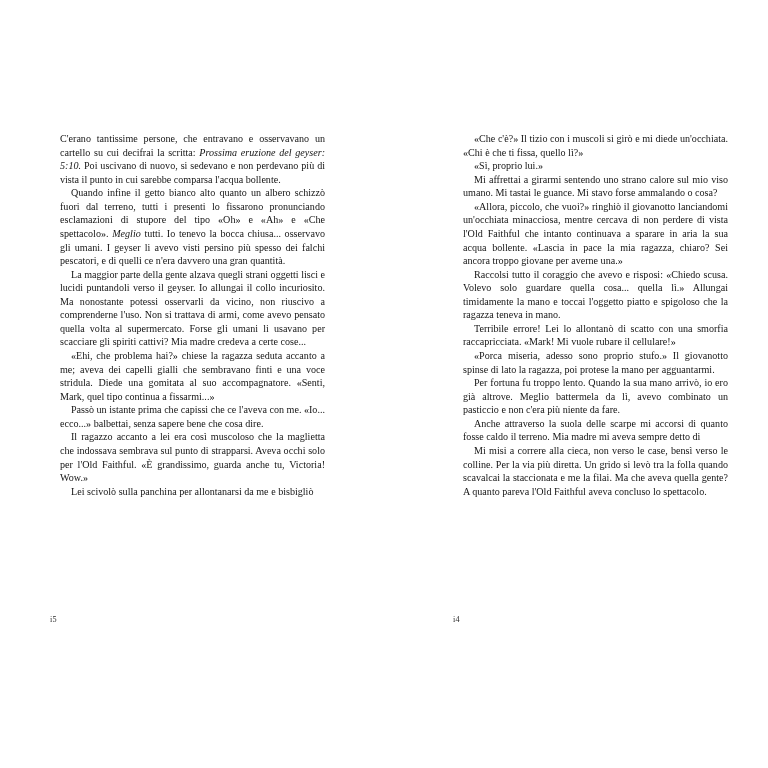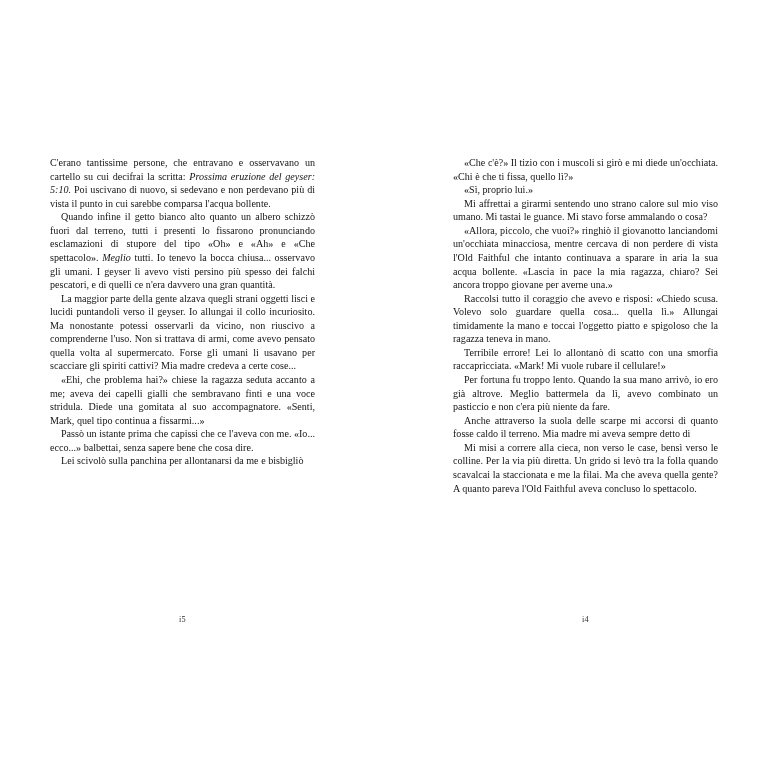--- a/index.html
+++ b/index.html
@@ -14,22 +14,23 @@
     color: #1a1a1a;
   }
   .spread {
     position: relative;
     width: 768px;
     height: 768px;
     box-sizing: border-box;
   }
   .page {
     position: absolute;
-    top: 156px;
+    top: 132px;
     width: 265px;
+    margin-left: 10px;
   }
   .page-left {
     left: 50px;
   }
   .page-right {
     left: 453px;
   }
   .text-block {
     font-size: 10.1px;
     line-height: 1.345;
@@ -42,21 +43,21 @@
     margin: 0;
     text-indent: 11px;
   }
   .text-block p.first {
     text-indent: 0;
   }
   .folio {
     position: absolute;
     top: 615px;
     width: 265px;
-    text-align: center;
+    text-align: left;
     font-size: 8.2px;
     color: #2a2a2a;
     letter-spacing: 0.3px;
   }
   .folio-left {
     left: 50px;
   }
   .folio-right {
     left: 453px;
   }
@@ -66,33 +67,35 @@
 
 <div class="spread">
 
   <div class="page page-left">
     <div class="text-block">
         <p class="first">C'erano tantissime persone, che entravano e osservavano un cartello su cui decifrai la scritta: <i>Prossima eruzione del geyser: 5:10.</i> Poi uscivano di nuovo, si sedevano e non perdevano più di vista il punto in cui sarebbe comparsa l'acqua bollente.</p>
         <p>Quando infine il getto bianco alto quanto un albero schizzò fuori dal terreno, tutti i presenti lo fissarono pronunciando esclamazioni di stupore del tipo «Oh» e «Ah» e «Che spettacolo». <i>Meglio</i> tutti. Io tenevo la bocca chiusa... osservavo gli umani. I geyser li avevo visti persino più spesso dei falchi pescatori, e di quelli ce n'era davvero una gran quantità.</p>
         <p>La maggior parte della gente alzava quegli strani oggetti lisci e lucidi puntandoli verso il geyser. Io allungai il collo incuriosito. Ma nonostante potessi osservarli da vicino, non riuscivo a comprenderne l'uso. Non si trattava di armi, come avevo pensato quella volta al supermercato. Forse gli umani li usavano per scacciare gli spiriti cattivi? Mia madre credeva a certe cose...</p>
         <p>«Ehi, che problema hai?» chiese la ragazza seduta accanto a me; aveva dei capelli gialli che sembravano finti e una voce stridula. Diede una gomitata al suo accompagnatore. «Senti, Mark, quel tipo continua a fissarmi...»</p>
         <p>Passò un istante prima che capissi che ce l'aveva con me. «Io... ecco...» balbettai, senza sapere bene che cosa dire.</p>
+        <p>Il ragazzo accanto a lei era così muscoloso che la maglietta che indossava sembrava sul punto di strapparsi. Aveva occhi solo per l'Old Faithful. «È grandissimo, guarda anche tu, Victoria! Wow.»</p>
         <p>Lei scivolò sulla panchina per allontanarsi da me e bisbigliò</p>
       </div>
   </div>
   <div class="folio folio-left">i5</div>
 
   <div class="page page-right">
     <div class="text-block">
         <p>«Che c'è?» Il tizio con i muscoli si girò e mi diede un'occhiata. «Chi è che ti fissa, quello lì?»</p>
         <p>«Sì, proprio lui.»</p>
         <p>Mi affrettai a girarmi sentendo uno strano calore sul mio viso umano. Mi tastai le guance. Mi stavo forse ammalando o cosa?</p>
         <p>«Allora, piccolo, che vuoi?» ringhiò il giovanotto lanciandomi un'occhiata minacciosa, mentre cercava di non perdere di vista l'Old Faithful che intanto continuava a sparare in aria la sua acqua bollente. «Lascia in pace la mia ragazza, chiaro? Sei ancora troppo giovane per averne una.»</p>
         <p>Raccolsi tutto il coraggio che avevo e risposi: «Chiedo scusa. Volevo solo guardare quella cosa... quella lì.» Allungai timidamente la mano e toccai l'oggetto piatto e spigoloso che la ragazza teneva in mano.</p>
         <p>Terribile errore! Lei lo allontanò di scatto con una smorfia raccapricciata. «Mark! Mi vuole rubare il cellulare!»</p>
+        <p>«Porca miseria, adesso sono proprio stufo.» Il giovanotto spinse di lato la ragazza, poi protese la mano per agguantarmi.</p>
         <p>Per fortuna fu troppo lento. Quando la sua mano arrivò, io ero già altrove. Meglio battermela da lì, avevo combinato un pasticcio e non c'era più niente da fare.</p>
         <p>Anche attraverso la suola delle scarpe mi accorsi di quanto fosse caldo il terreno. Mia madre mi aveva sempre detto di</p>
         <p>Mi misi a correre alla cieca, non verso le case, bensì verso le colline. Per la via più diretta. Un grido si levò tra la folla quando scavalcai la staccionata e me la filai. Ma che aveva quella gente? A quanto pareva l'Old Faithful aveva concluso lo spettacolo.</p>
       </div>
   </div>
   <div class="folio folio-right">i4</div>
 
 </div>
 
 </body></html>

